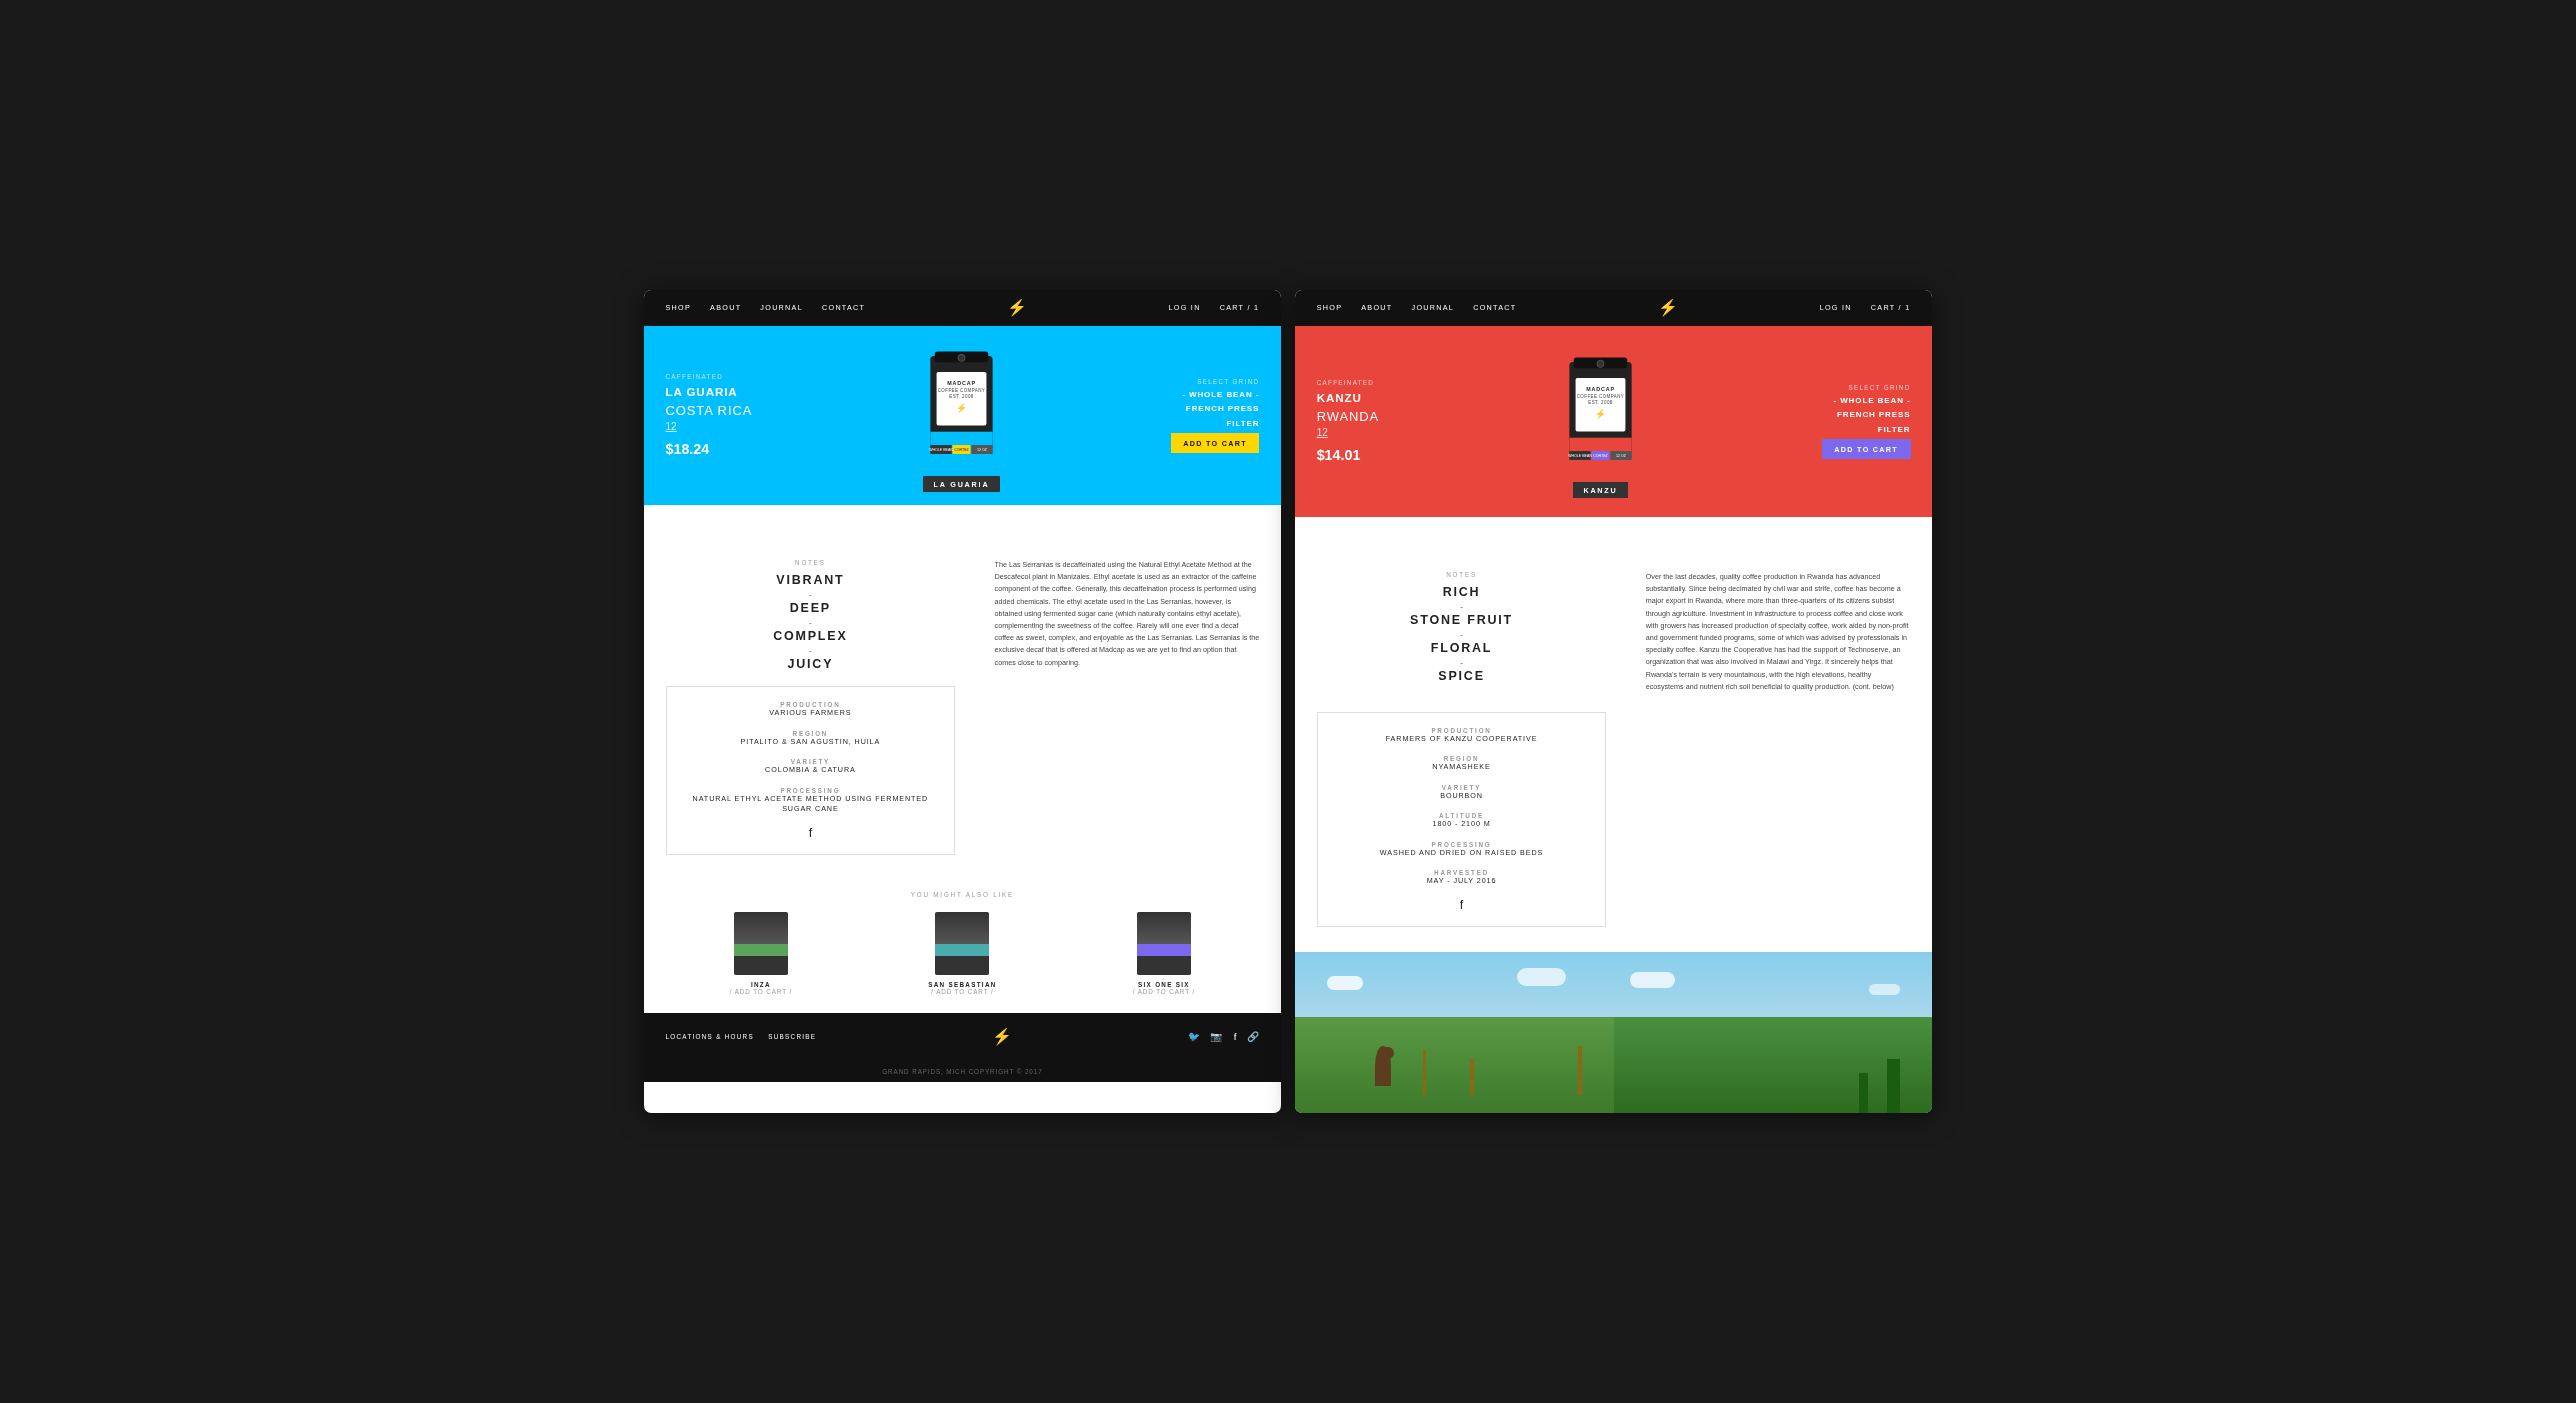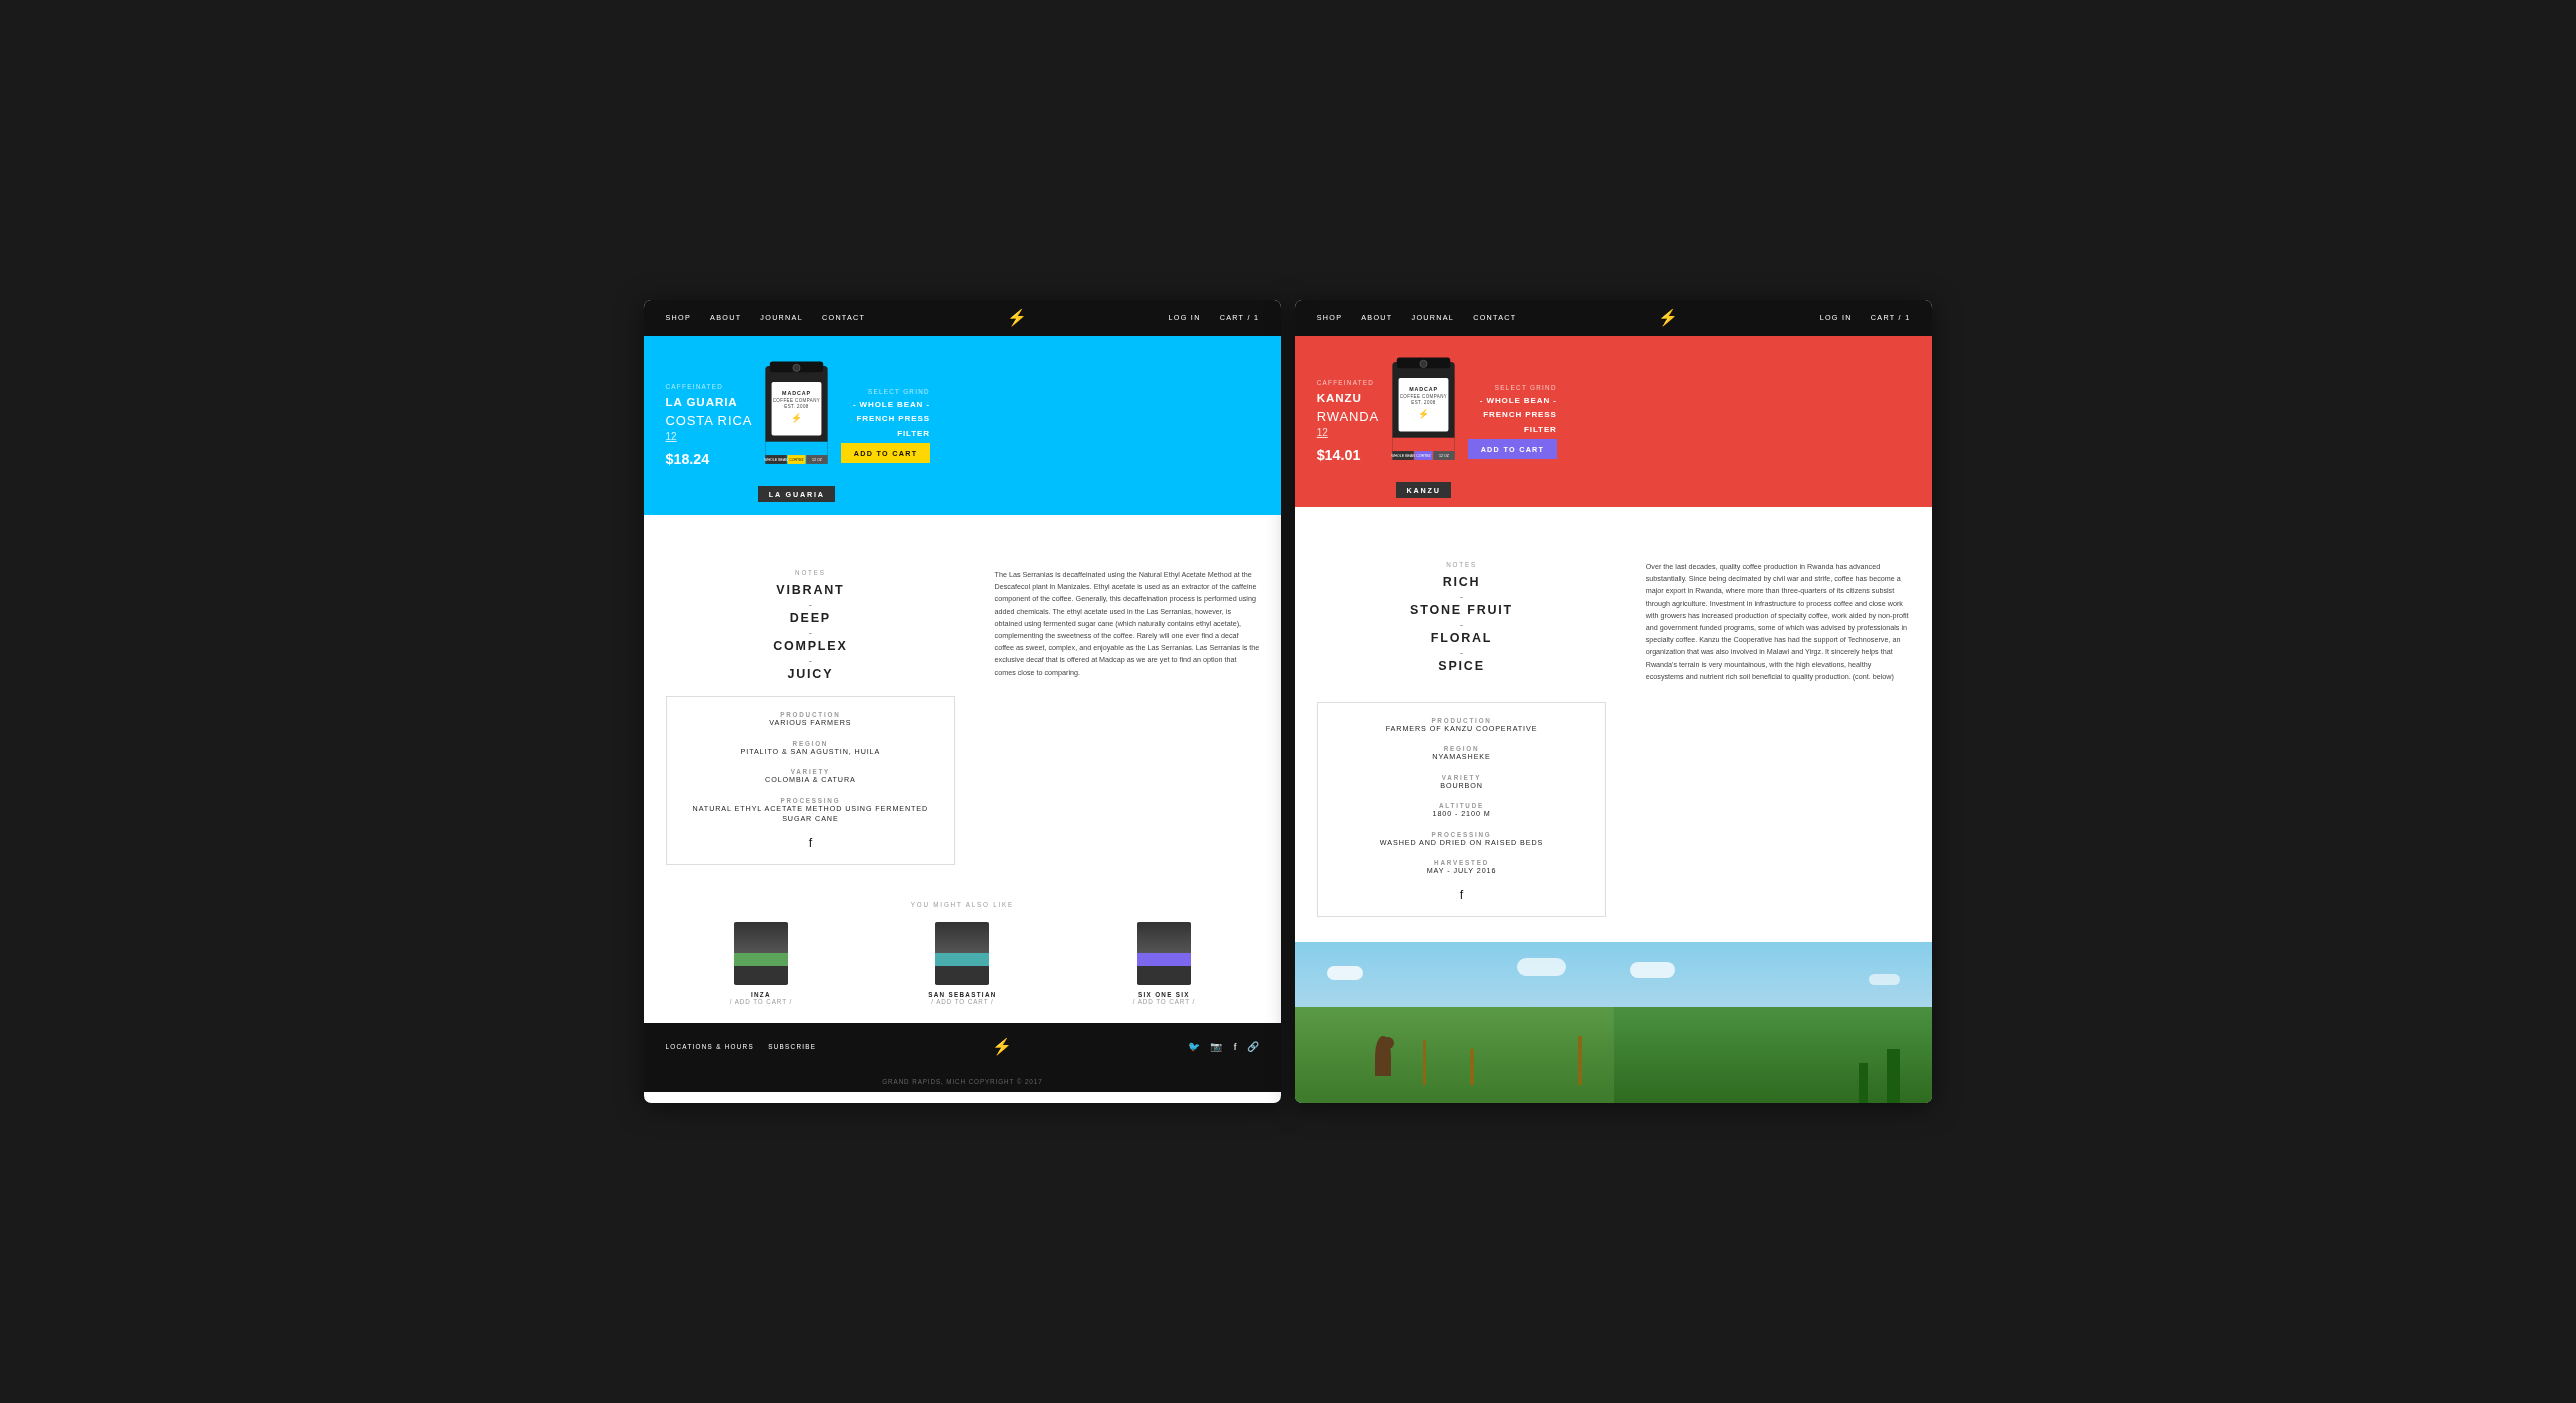--- a/index.html
+++ b/index.html
@@ -65,20 +65,21 @@
       align-items: flex-end;
       justify-content: center;
       padding-bottom: 0;
     }
 
     .hero-content {
       position: absolute;
       top: 0; left: 0; right: 0; bottom: 0;
       display: flex;
       align-items: center;
+      justify-content: space-between;
       padding: 14.3px 21.5px;
     }
 
     .hero-left {
       display: flex;
       flex-direction: column;
       gap: 3.6px;
     }
     .hero-label {
       font-size: 6.3px;
@@ -490,21 +491,21 @@
         <a>JOURNAL</a>
         <a>CONTACT</a>
       </div>
       <div class="nav-logo">⚡</div>
       <div class="nav-right">
         <a>LOG IN</a>
         <a>CART / 1</a>
       </div>
     </div>
 
-    <div class="hero hero-red" style="height:171px; position:relative;">
+    <div class="hero hero-red" style="height:191px; position:relative;">
       <div class="hero-content">
         <div class="hero-left">
           <span class="hero-label">CAFFEINATED</span>
           <span class="hero-title">KANZU</span>
           <span class="hero-subtitle">RWANDA</span>
           <span class="hero-size">12</span>
           <span class="hero-price">$14.01</span>
         </div>
 
         <div class="bag-wrapper" style="text-align:center;">

